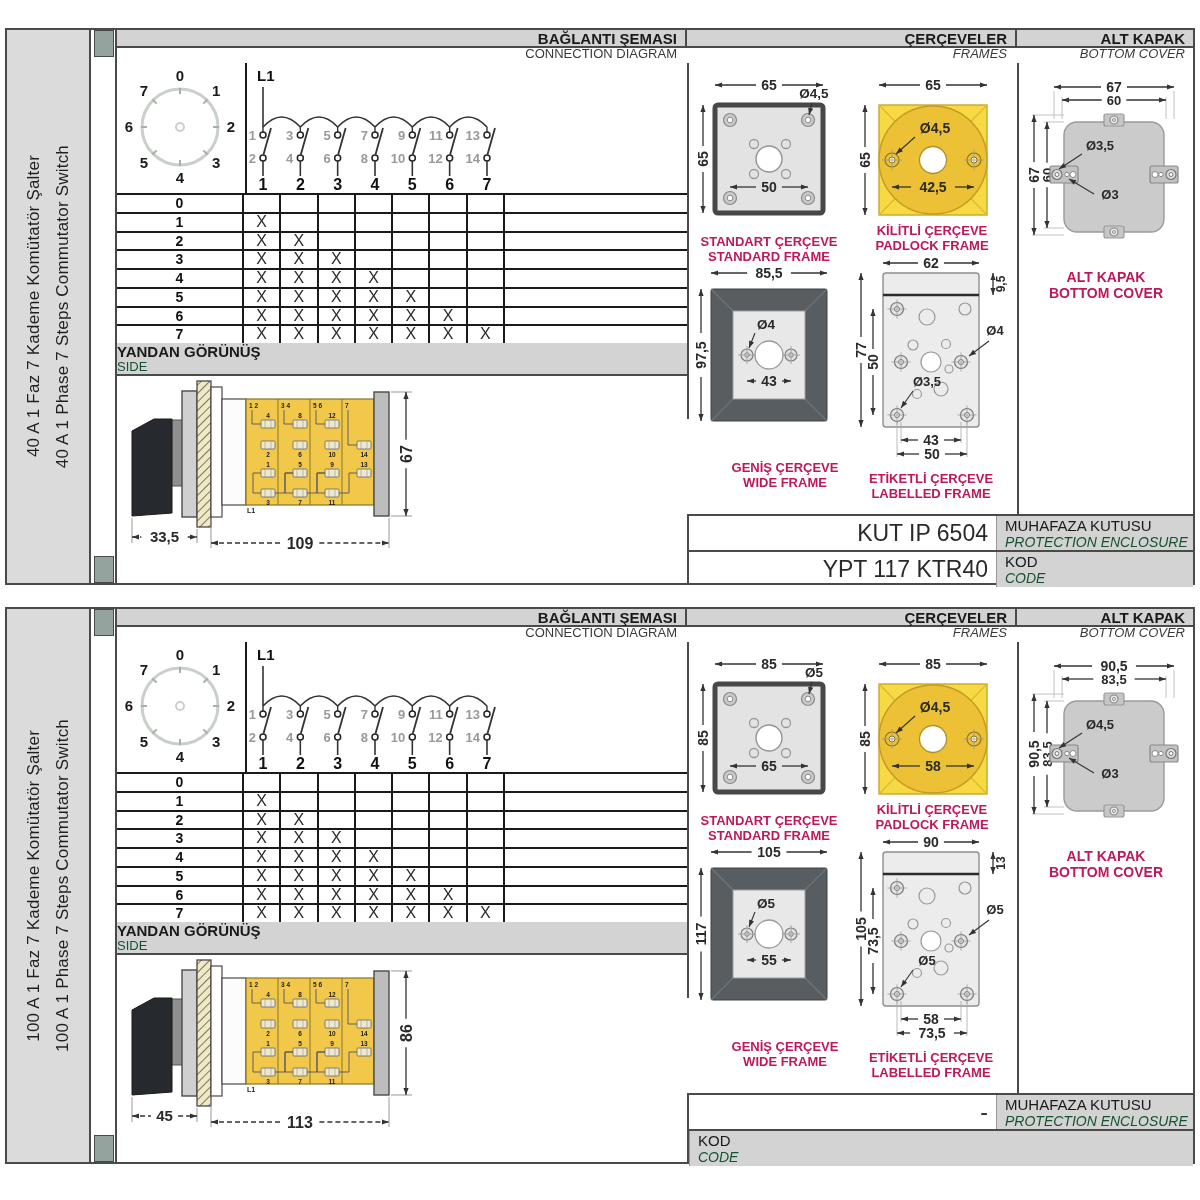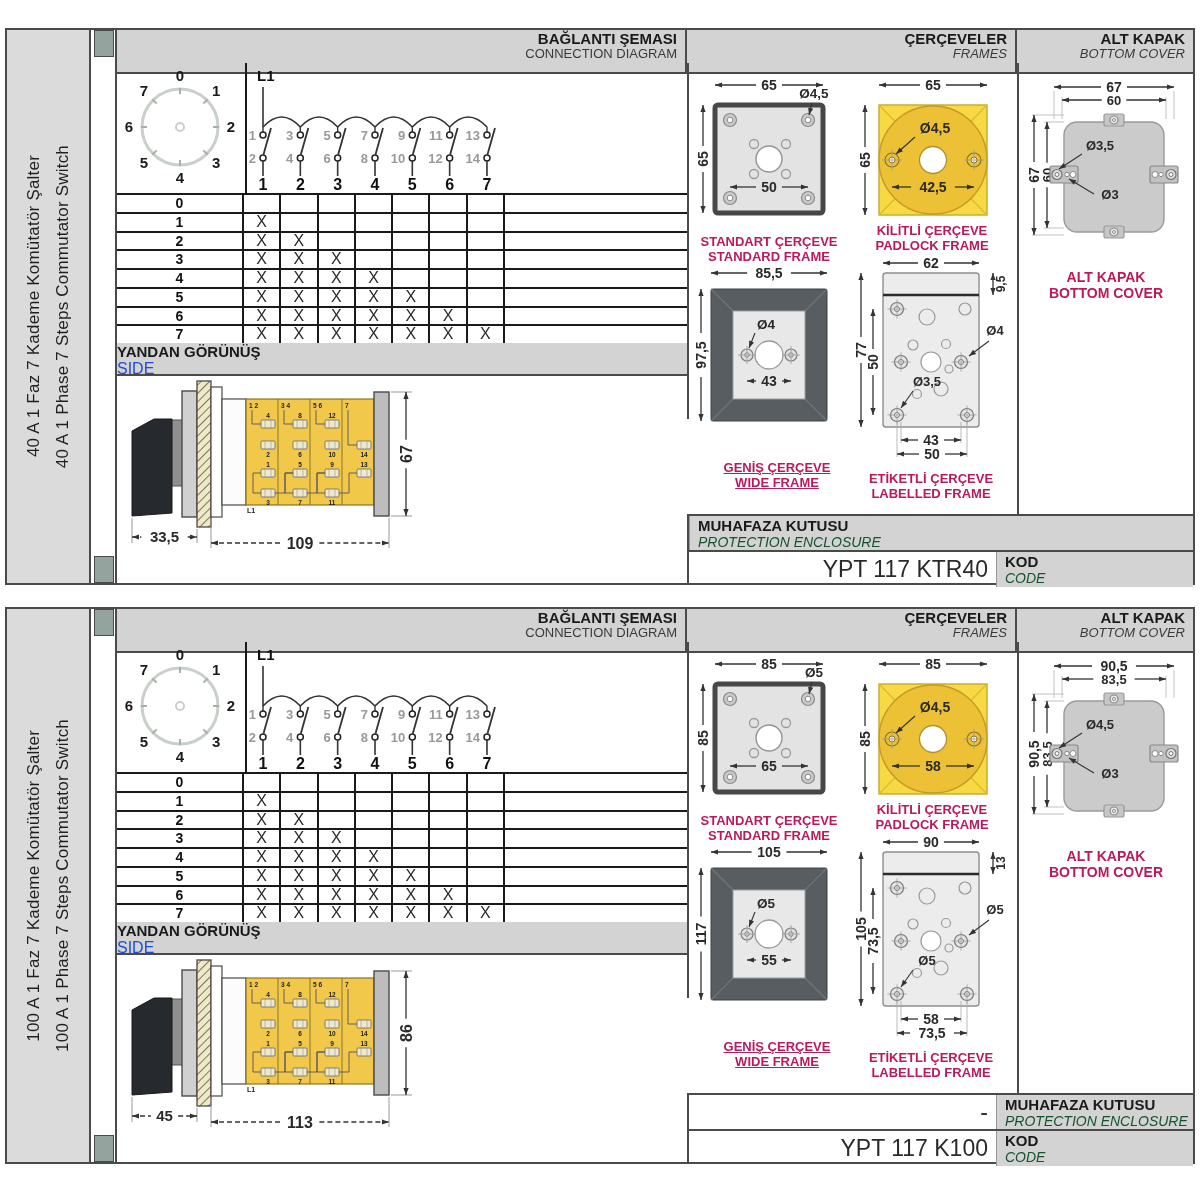--- a/index.html
+++ b/index.html
@@ -12,21 +12,21 @@
            border-right:2px solid #4a4a4a;box-sizing:border-box;display:flex;
            align-items:center;justify-content:center;gap:9px;}
   .vtext{writing-mode:vertical-rl;transform:rotate(180deg);font-size:17px;color:#1f1f1f;
          letter-spacing:.2px;white-space:nowrap;}
   .strip{position:absolute;left:86px;top:0;width:22px;height:100%;background:#fff;}
   .sq{position:absolute;left:1px;width:20px;height:27px;background:#93a49e;
       border:1.5px solid #4a4a4a;box-sizing:border-box;}
   .sq-top{top:0;} .sq-bottom{bottom:0;}
   
   .main{position:absolute;left:108px;top:0;right:0;bottom:0;border-left:2px solid #4a4a4a;box-sizing:border-box;}
-  .hdr-row{position:absolute;top:0;left:0;right:0;height:44px;display:flex;}
+  .hdr-row{position:absolute;top:0;left:0;right:0;height:18px;display:flex;}
   .hdr{background:#d3d3d3;box-sizing:border-box;text-align:right;padding:1px 8px 0 0;
        border-bottom:2px solid #4a4a4a;line-height:1.08;}
   .hdr-conn{width:570px;border-right:2px solid #4a4a4a;}
   .hdr-frames{width:330px;border-right:2px solid #4a4a4a;}
   .hdr-cover{flex:1;}
   .hdr .tr{font-weight:bold;font-size:15px;color:#1a1a1a;}
   .hdr .en{font-size:13px;color:#3a3a3a;}
   .ital{font-style:italic;}
   
   .dial-cell{position:absolute;left:0;top:33px;width:130px;height:130px;
@@ -39,49 +39,49 @@
   .trow{display:flex;height:18.75px;border-bottom:2px solid #1a1a1a;box-sizing:border-box;}
   .tcell-label{width:127px;border-right:2px solid #1a1a1a;box-sizing:border-box;
                text-align:center;font-weight:bold;font-size:14px;line-height:16px;color:#111;}
   .tcell{width:37.3px;border-right:2px solid #1a1a1a;box-sizing:border-box;
          text-align:center;font-size:16px;line-height:15px;color:#2a2a2a;}
   .tcell-fill{flex:1;}
   .side-hdr{position:absolute;left:0;top:313px;width:570px;height:33px;background:#d3d3d3;
             border-bottom:2px solid #4a4a4a;box-sizing:border-box;text-align:left;
             padding:1px 8px 12px 0;line-height:1.08;}
   .side-hdr .tr{font-weight:bold;font-size:15px;color:#1a1a1a;}
-  .side-hdr .en{font-size:16px;color:#1d4ed8;}
+  .side-hdr .en{font-size:13px;color:#14532d;}
   .side-view{position:absolute;left:3px;top:347px;width:560px;height:204px;}
   
   .frames-panel{position:absolute;left:570px;top:33px;width:330px;height:356px;
                 border-left:2px solid #4a4a4a;box-sizing:border-box;}
   .cover-panel{position:absolute;left:900px;top:33px;right:0;height:451px;
                border-left:2px solid #4a4a4a;box-sizing:border-box;}
   .f-std{position:absolute;left:4px;top:12px;width:152px;height:158px;}
   .f-pad{position:absolute;left:166px;top:12px;width:154px;height:158px;}
   .f-wide{position:absolute;left:4px;top:200px;width:152px;height:196px;}
   .f-lab{position:absolute;left:164px;top:192px;width:158px;height:215px;}
   .cover-svg{position:absolute;left:5px;top:14px;width:166px;height:186px;}
   .cap{position:absolute;text-align:center;font-weight:bold;font-size:13px;
        line-height:14.5px;color:#be185d;}
   .cap-std{left:0;top:172px;width:160px;}
   .cap-pad{left:158px;top:161px;width:170px;}
-  .cap-wide{left:8px;top:398px;width:160px;text-decoration:underline;}
+  .cap-wide{left:16px;top:398px;width:160px;}
   .cap-lab{left:156px;top:409px;width:172px;}
   .cap-cover{left:0;top:206px;width:100%;font-size:14px;line-height:16px;}
   
   .info-table{position:absolute;left:570px;top:484px;right:0;bottom:0;
               border-left:2px solid #4a4a4a;border-top:2px solid #4a4a4a;
               box-sizing:border-box;display:flex;flex-direction:column;}
   .irow{flex:1;display:flex;}
   .irow-first{border-bottom:2px solid #4a4a4a;box-sizing:border-box;}
   .ival{width:307px;display:flex;align-items:center;justify-content:flex-end;
         padding-right:8px;box-sizing:border-box;font-size:23px;color:#2a2a2a;}
   .ilabel{flex:1;background:#d3d3d3;padding:2px 0 0 8px;line-height:1.12;border-left:1px solid #999;}
-  .ilabel .tr{font-weight:bold;font-size:15px;color:#1a1a1a;}
+  .ilabel .tr{font-weight:normal;font-size:15px;color:#1a1a1a;}
   .ilabel .en{font-style:italic;font-size:14px;color:#14532d;}
   svg text{font-family:"Liberation Sans",sans-serif;}
 </style>
 </head>
 <body>
 
 <div class="section" id="section-0" style="top: 28px;">
     <div class="sidebar">
       <span class="vtext">40 A 1 Faz 7 Kademe Komütatör Şalter</span>
       <span class="vtext">40 A 1 Phase 7 Steps Commutator Switch</span>
@@ -645,20 +645,21 @@
           <line x1="70" y1="117" x2="45" y2="102" stroke="#333" stroke-width="1.1"></line>
           <polygon points="45,102 52.34013944409938,103.37198868114007 49.664761515876236,107.8309518948453" fill="#333"></polygon>
         </svg>
         <div class="cap cap-cover">
           <div>ALT KAPAK</div>
           <div>BOTTOM COVER</div>
         </div>
       </div>
       <div class="info-table">
         <div class="irow irow-first">
+          <div class="ival">KUT IP 6504</div>
           <div class="ilabel">
             <div class="tr">MUHAFAZA KUTUSU</div>
             <div class="en">PROTECTION ENCLOSURE</div>
           </div>
         </div>
         <div class="irow">
           <div class="ival">YPT 117 KTR40</div>
           <div class="ilabel">
             <div class="tr">KOD</div>
             <div class="en">CODE</div>
@@ -1238,21 +1239,20 @@
       </div>
       <div class="info-table">
         <div class="irow irow-first">
           <div class="ival">-</div>
           <div class="ilabel">
             <div class="tr">MUHAFAZA KUTUSU</div>
             <div class="en">PROTECTION ENCLOSURE</div>
           </div>
         </div>
         <div class="irow">
-          <div class="ival">YPT 117 K100</div>
           <div class="ilabel">
             <div class="tr">KOD</div>
             <div class="en">CODE</div>
           </div>
         </div>
       </div>
     </div>
   </div>
 
 </body></html>

